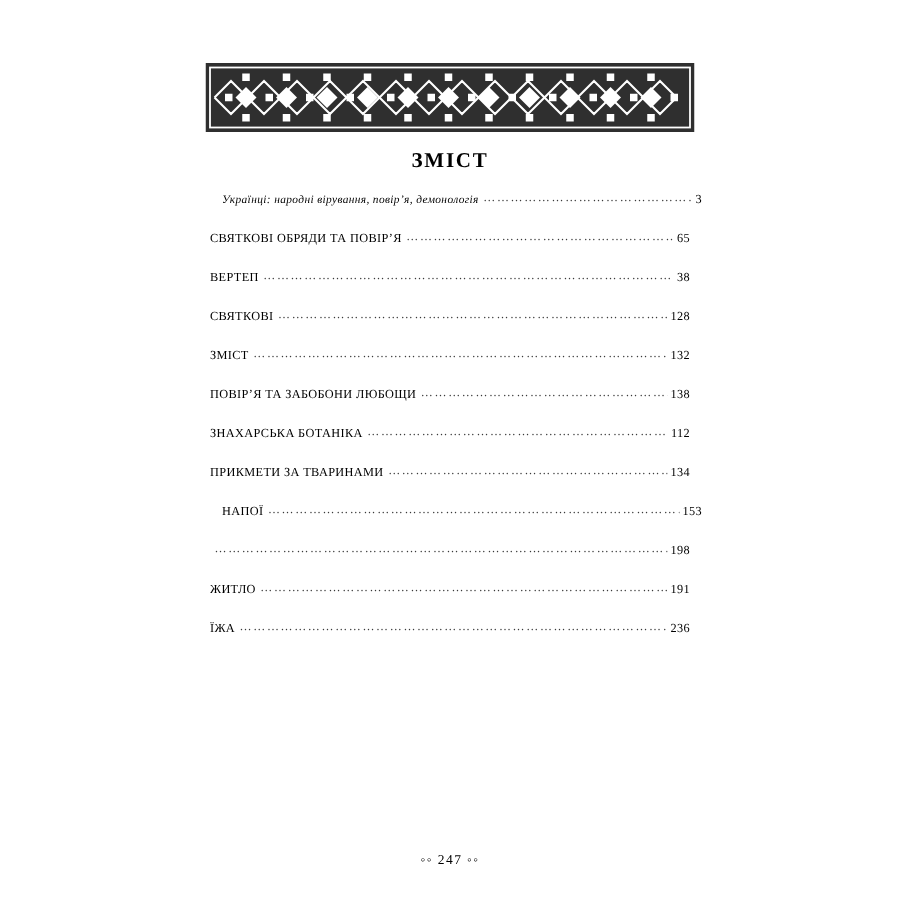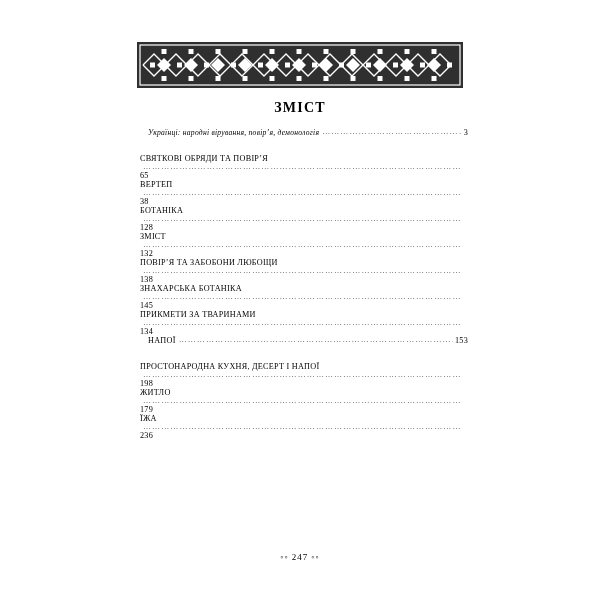--- a/index.html
+++ b/index.html
@@ -87,30 +87,29 @@
     color: #3a3a3a;
   }
   .toc-row .page-num {
     flex: 0 0 auto;
     text-align: right;
     font-family: "Liberation Serif", serif;
     font-size: 8.2px;
   }
   .toc-row.indent-1 {
     padding-left: 0px;
-    flex-direction: column;
   }
   .toc-row.indent-2 {
     padding-left: 8px;
   }
 
   
   .footer {
     position: absolute;
-    top: 552px;
+    top: 568px;
     left: 0;
     width: 600px;
     text-align: center;
     font-size: 9px;
     letter-spacing: 1px;
   }
   .footer .deco {
     font-size: 9px;
     padding: 0 3px;
   }
@@ -219,65 +218,64 @@
       <span class="page-num">65</span>
     </div>
 
     <div class="toc-row indent-1">
       <span class="label">ВЕРТЕП</span>
       <span class="leader">……………………………………………………………………………………………………………………………………………</span>
       <span class="page-num">38</span>
     </div>
 
     <div class="toc-row indent-1">
-      <span class="label">БОТАНІКА</span>
+      <span class="label">СВЯТКОВІ</span>
       <span class="leader">……………………………………………………………………………………………………………………………………………</span>
       <span class="page-num">128</span>
     </div>
 
     <div class="toc-row indent-1">
       <span class="label">ЗМІСТ</span>
       <span class="leader">……………………………………………………………………………………………………………………………………………</span>
       <span class="page-num">132</span>
     </div>
 
     <div class="toc-row indent-1">
       <span class="label">ПОВІР’Я ТА ЗАБОБОНИ ЛЮБОЩИ</span>
       <span class="leader">……………………………………………………………………………………………………………………………………………</span>
       <span class="page-num">138</span>
     </div>
 
     <div class="toc-row indent-1">
       <span class="label">ЗНАХАРСЬКА БОТАНІКА</span>
       <span class="leader">……………………………………………………………………………………………………………………………………………</span>
-      <span class="page-num">145</span>
+      <span class="page-num">112</span>
     </div>
 
     <div class="toc-row indent-1">
       <span class="label">ПРИКМЕТИ ЗА ТВАРИНАМИ</span>
       <span class="leader">……………………………………………………………………………………………………………………………………………</span>
       <span class="page-num">134</span>
     </div>
 
     <div class="toc-row indent-2">
       <span class="label">НАПОЇ</span>
       <span class="leader">……………………………………………………………………………………………………………………………………………</span>
       <span class="page-num">153</span>
     </div>
 
     <div class="toc-row indent-1">
-      <span class="label">ПРОСТОНАРОДНА КУХНЯ, ДЕСЕРТ І НАПОЇ</span>
       <span class="leader">……………………………………………………………………………………………………………………………………………</span>
       <span class="page-num">198</span>
     </div>
 
     <div class="toc-row indent-1">
       <span class="label">ЖИТЛО</span>
       <span class="leader">……………………………………………………………………………………………………………………………………………</span>
-      <span class="page-num">179</span>
+      <span class="page-num">191</span>
     </div>
 
     <div class="toc-row indent-1">
       <span class="label">ЇЖА</span>
       <span class="leader">……………………………………………………………………………………………………………………………………………</span>
       <span class="page-num">236</span>
     </div>
 
   </div>
 

